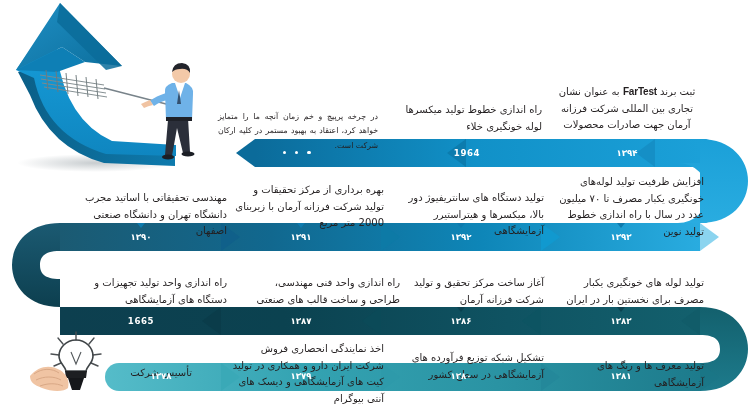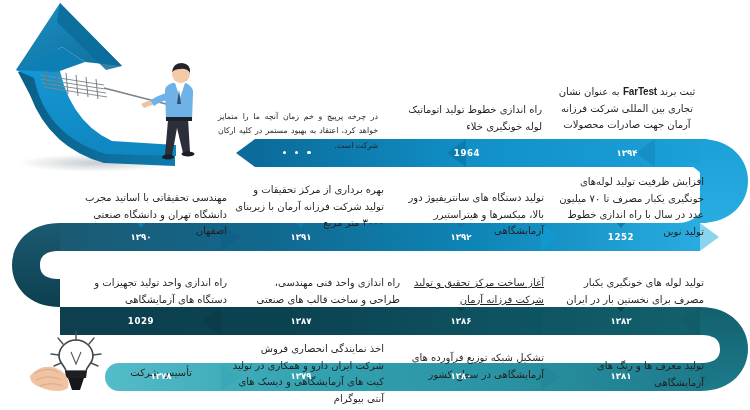--- a/index.html
+++ b/index.html
@@ -251,47 +251,47 @@
     </g>
   </svg>
 
   <div class="quote" style="left:218px;top:94px;width:160px;margin-top:16px;">در چرخه پرپیچ و خم زمان آنچه ما را متمایز خواهد کرد، اعتقاد به بهبود مستمر در کلیه ارکان شرکت است.</div>
   <div class="dots" style="left:283px;top:151px;">
     <i></i>
     <i></i>
     <i></i>
   </div>
 
-  <div class="evt" style="left:392px;top:102px;width:150px;">راه اندازی خطوط تولید اتوماتیک لوله خونگیری خلاء</div>
+  <div class="evt" style="left:392px;top:102px;width:150px;">راه اندازی خطوط تولید میکسرها لوله خونگیری خلاء</div>
   <div class="yr" style="left:392px;top:148px;width:150px;">1964</div>
 
   <div class="evt" style="left:552px;top:84px;width:150px;text-align:center;">
     <span>ثبت برند </span><span class="brand">FarTest</span><span> به عنوان نشان تجاری بین المللی شرکت فرزانه آرمان جهت صادرات محصولات</span>
   </div>
   <div class="yr" style="left:552px;top:148px;width:150px;">۱۳۹۴</div>
 
   <div class="evt" style="left:72px;top:190px;width:155px;">مهندسی تحقیقاتی با اساتید مجرب دانشگاه تهران و دانشگاه صنعتی اصفهان</div>
   <div class="yr" style="left:66px;top:232px;width:150px;">۱۳۹۰</div>
 
-  <div class="evt" style="left:232px;top:182px;width:152px;">بهره برداری از مرکز تحقیقات و تولید شرکت فرزانه آرمان با زیربنای ۳۰۰۰ متر مربع</div>
+  <div class="evt" style="left:232px;top:182px;width:152px;">بهره برداری از مرکز تحقیقات و تولید شرکت فرزانه آرمان با زیربنای 2000 متر مربع</div>
   <div class="yr" style="left:226px;top:232px;width:150px;text-align:center;">۱۳۹۱</div>
 
   <div class="evt" style="left:392px;top:190px;width:152px;">تولید دستگاه های سانتریفیوژ دور بالا، میکسرها و هیتراستیرر آزمایشگاهی</div>
   <div class="yr" style="left:386px;top:232px;width:150px;">۱۳۹۲</div>
 
   <div class="evt" style="left:552px;top:174px;width:152px;">افزایش ظرفیت تولید لوله‌های خونگیری یکبار مصرف تا ۷۰ میلیون عدد در سال با راه اندازی خطوط تولید نوین</div>
-  <div class="yr" style="left:546px;top:232px;width:150px;">1252</div>
+  <div class="yr" style="left:546px;top:232px;width:150px;">۱۳۹۳</div>
 
   <div class="evt" style="left:72px;top:275px;width:155px;">راه اندازی واحد تولید تجهیزات و دستگاه های آزمایشگاهی</div>
-  <div class="yr" style="left:66px;top:316px;width:150px;">1029</div>
+  <div class="yr" style="left:66px;top:316px;width:150px;">1665</div>
 
   <div class="evt" style="left:248px;top:275px;width:152px;">راه اندازی واحد فنی مهندسی، طراحی و ساخت قالب های صنعتی</div>
   <div class="yr" style="left:226px;top:316px;width:150px;">۱۳۸۷</div>
 
-  <div class="evt" style="left:392px;top:275px;width:152px;text-decoration:underline;">آغاز ساخت مرکز تحقیق و تولید شرکت فرزانه آرمان</div>
+  <div class="evt" style="left:392px;top:275px;width:152px;">آغاز ساخت مرکز تحقیق و تولید شرکت فرزانه آرمان</div>
   <div class="yr" style="left:386px;top:316px;width:150px;">۱۳۸۶</div>
 
   <div class="evt" style="left:552px;top:275px;width:152px;">تولید لوله های خونگیری یکبار مصرف برای نخستین بار در ایران</div>
   <div class="yr" style="left:546px;top:316px;width:150px;">۱۳۸۳</div>
 
   <div class="evt" style="left:88px;top:365px;width:104px;">تأسیس شرکت</div>
   <div class="yr" style="left:106px;top:371px;width:110px;">۱۳۷۸</div>
 
   <div class="evt" style="left:232px;top:341px;width:152px;">اخذ نمایندگی انحصاری فروش شرکت ایران دارو و همکاری در تولید کیت های آزمایشگاهی و دیسک های آنتی بیوگرام</div>
   <div class="yr" style="left:226px;top:371px;width:150px;">۱۳۷۹</div>

